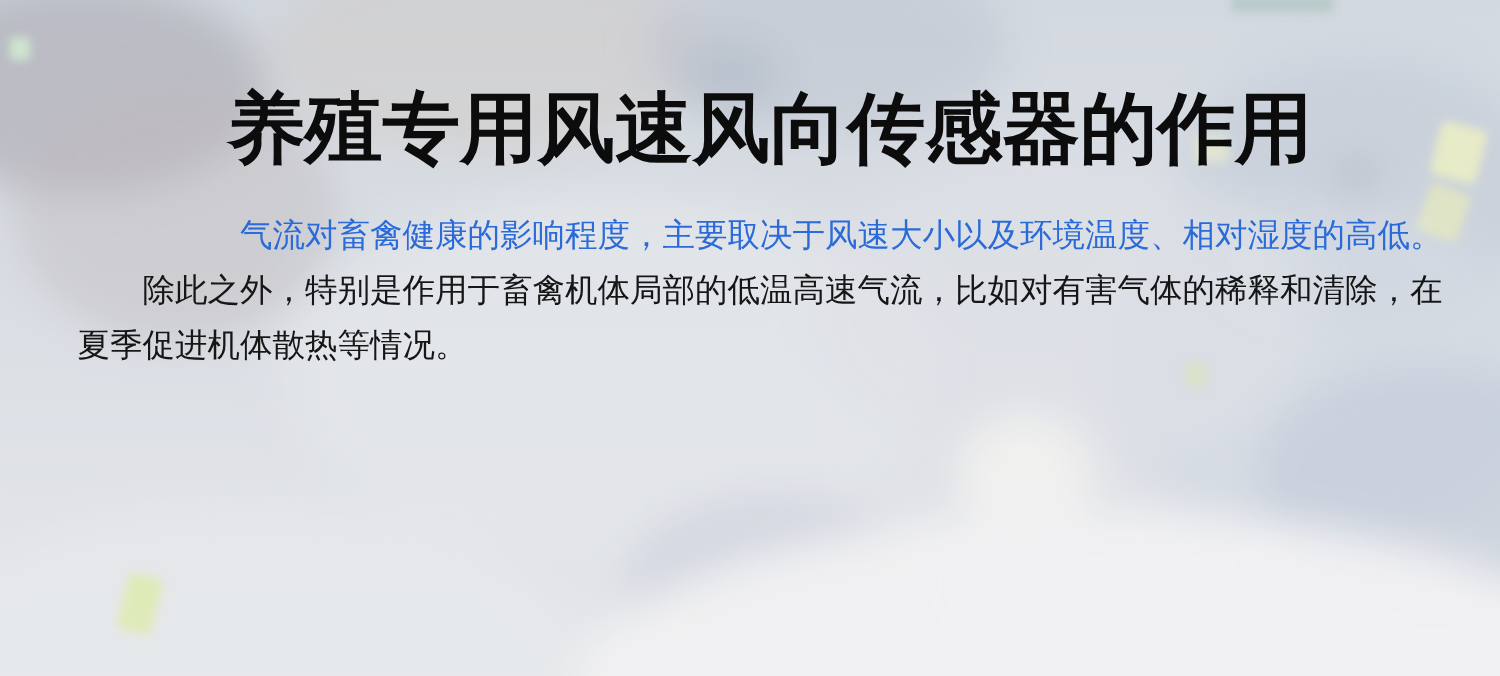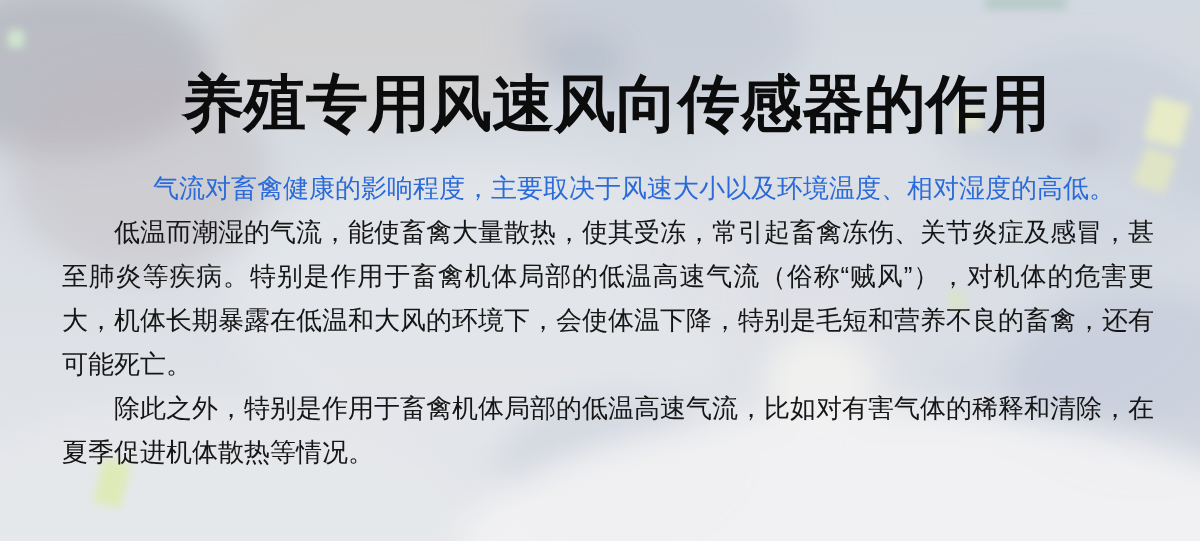--- a/index.html
+++ b/index.html
@@ -47,21 +47,21 @@
   }
   .content p {
     margin: 0;
     padding: 0;
     text-indent: 2em;
     text-align: justify;
     text-justify: inter-ideograph;
   }
   .content p.intro {
     color: var(--intro-accent, #2b6bd9);
-    text-align: center;
+    text-align: right;
   }
 </style>
 </head>
 <body>
 
 <div class="poster">
 
   <svg class="bg" viewBox="0 0 1200 541" xmlns="http://www.w3.org/2000/svg" aria-hidden="true">
     <defs>
       <filter id="soft" x="-50%" y="-50%" width="200%" height="200%">
@@ -108,17 +108,16 @@
       <rect x="948" y="290" width="18" height="20" rx="3" fill="#cfe3a8" opacity="0.55"></rect>
     </g>
 
     <rect x="0" y="0" width="1200" height="541" fill="#ffffff" opacity="0.16"></rect>
   </svg>
 
   <h1 class="title">养殖专用风速风向传感器的作用</h1>
 
   <div class="content">
     <p class="intro">气流对畜禽健康的影响程度，主要取决于风速大小以及环境温度、相对湿度的高低。</p>
-    <p>低温而潮湿的气流，能使畜禽大量散热，使其受冻，常引起畜禽冻伤、关节炎症及感冒，甚至肺炎等疾病。特别是作用于畜禽机体局部的低温高速气流（俗称“贼风”），对机体的危害更大，机体长期暴露在低温和大风的环境下，会使体温下降，特别是毛短和营养不良的畜禽，还有可能死亡。</p>
     <p>除此之外，特别是作用于畜禽机体局部的低温高速气流，比如对有害气体的稀释和清除，在夏季促进机体散热等情况。</p>
   </div>
 
 </div>
 
 </body></html>

